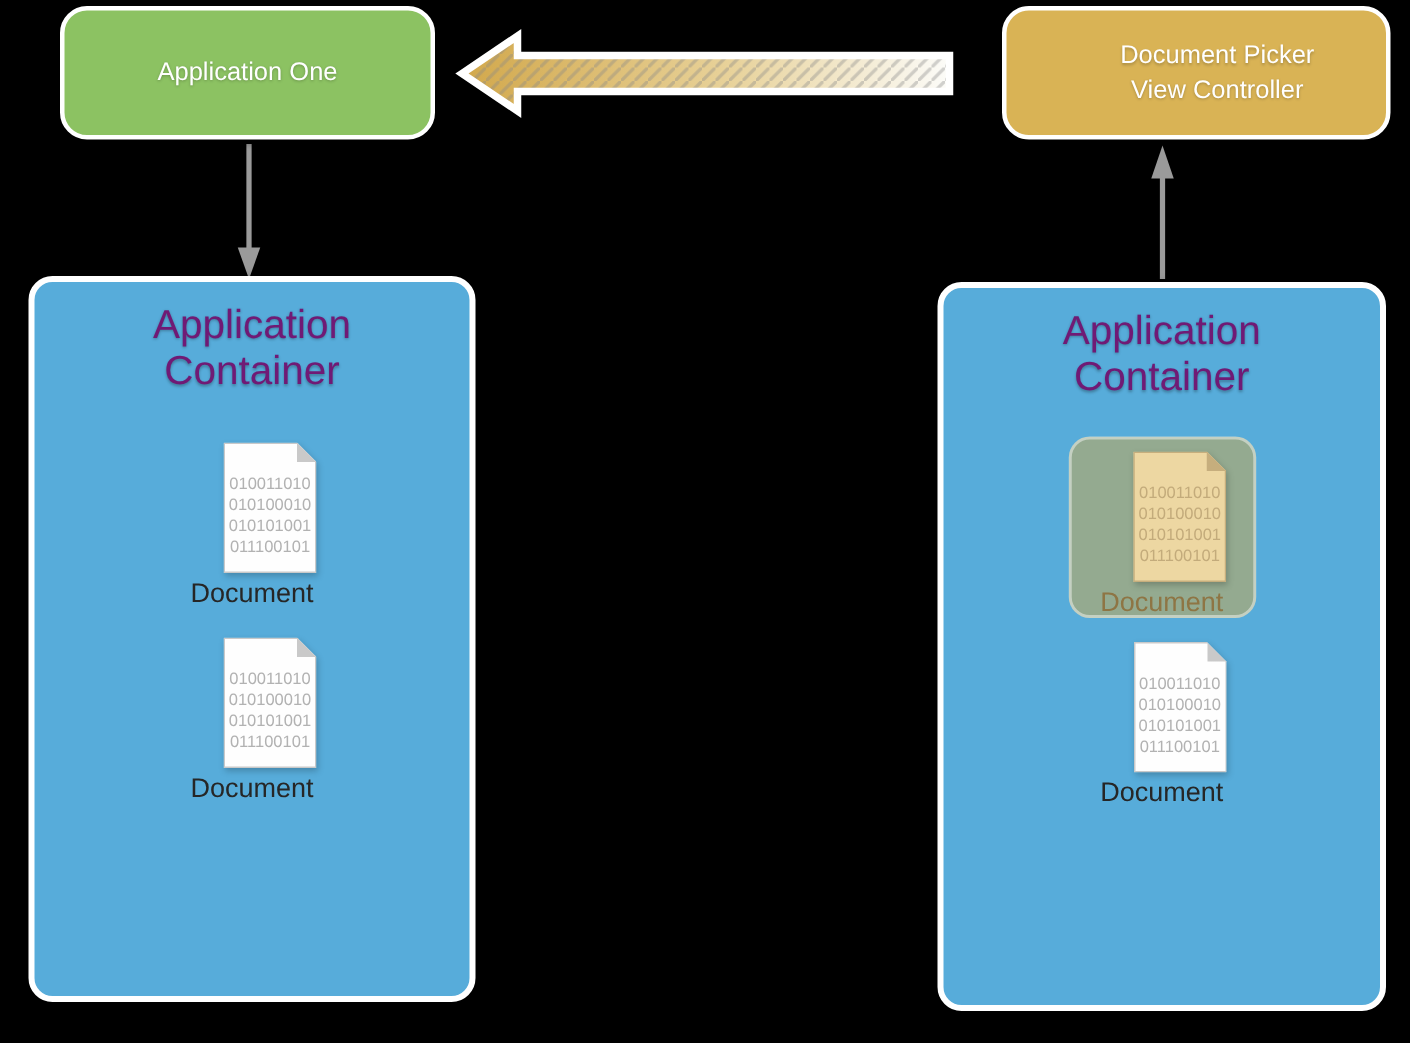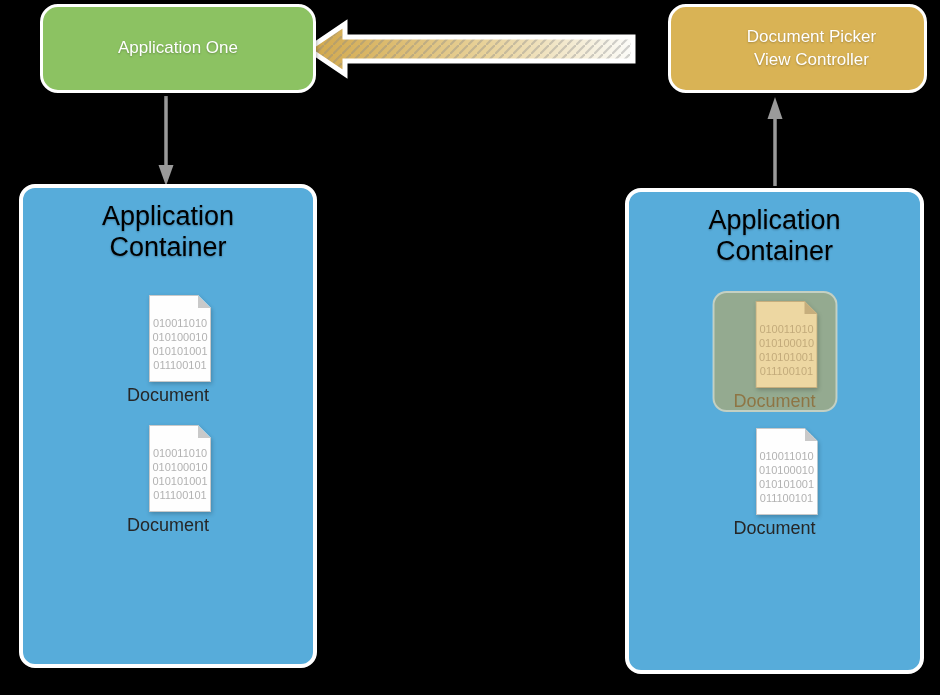--- a/index.html
+++ b/index.html
@@ -11,34 +11,34 @@
   .arrows{position:absolute;left:0;top:0;z-index:1;}
   
   .node{
     position:absolute;z-index:2;box-sizing:border-box;
     border:3px solid #fff;border-radius:18px;
     display:flex;align-items:center;justify-content:center;
     color:#fff;font-size:17px;text-align:center;
     box-shadow:0 2px 5px rgba(0,0,0,.45);
   }
   .node .lbl{width:170px;line-height:1.35;text-shadow:0 1px 2px rgba(0,0,0,.25);}
-  #node-app-one{left:40px;top:4px;width:276px;height:89px;background:var(--node-green,#8CC262);}
+  #node-app-one{left:40px;top:4px;width:250px;height:89px;background:var(--node-green,#8CC262);}
   #node-picker{left:668px;top:4px;width:259px;height:89px;background:var(--node-gold,#D9B355);padding-left:28px;}
   
   .container{
     position:absolute;z-index:2;box-sizing:border-box;
     border:4px solid #fff;border-radius:16px;
     background:var(--container-blue,#57ACDA);
     box-shadow:0 3px 7px rgba(0,0,0,.5);
   }
   #container-left{left:19px;top:184px;width:298px;height:484px;}
   #container-right{left:625px;top:188px;width:299px;height:486px;}
   .container .title{
     margin:13px auto 0 auto;max-width:210px;text-align:center;
-    color:#000000;font-size:27px;line-height:31px;
+    color:#701a75;font-size:27px;line-height:31px;
     text-shadow:0 1px 2px rgba(0,0,0,.3);
   }
   
   .doc-group{
     position:absolute;left:50%;transform:translateX(-50%);
     display:flex;flex-direction:column;align-items:center;z-index:3;
   }
   .doc-wrap{filter:drop-shadow(1px 2px 2px rgba(0,0,0,.22));}
   .doc{
     position:relative;width:62px;height:87px;box-sizing:border-box;

